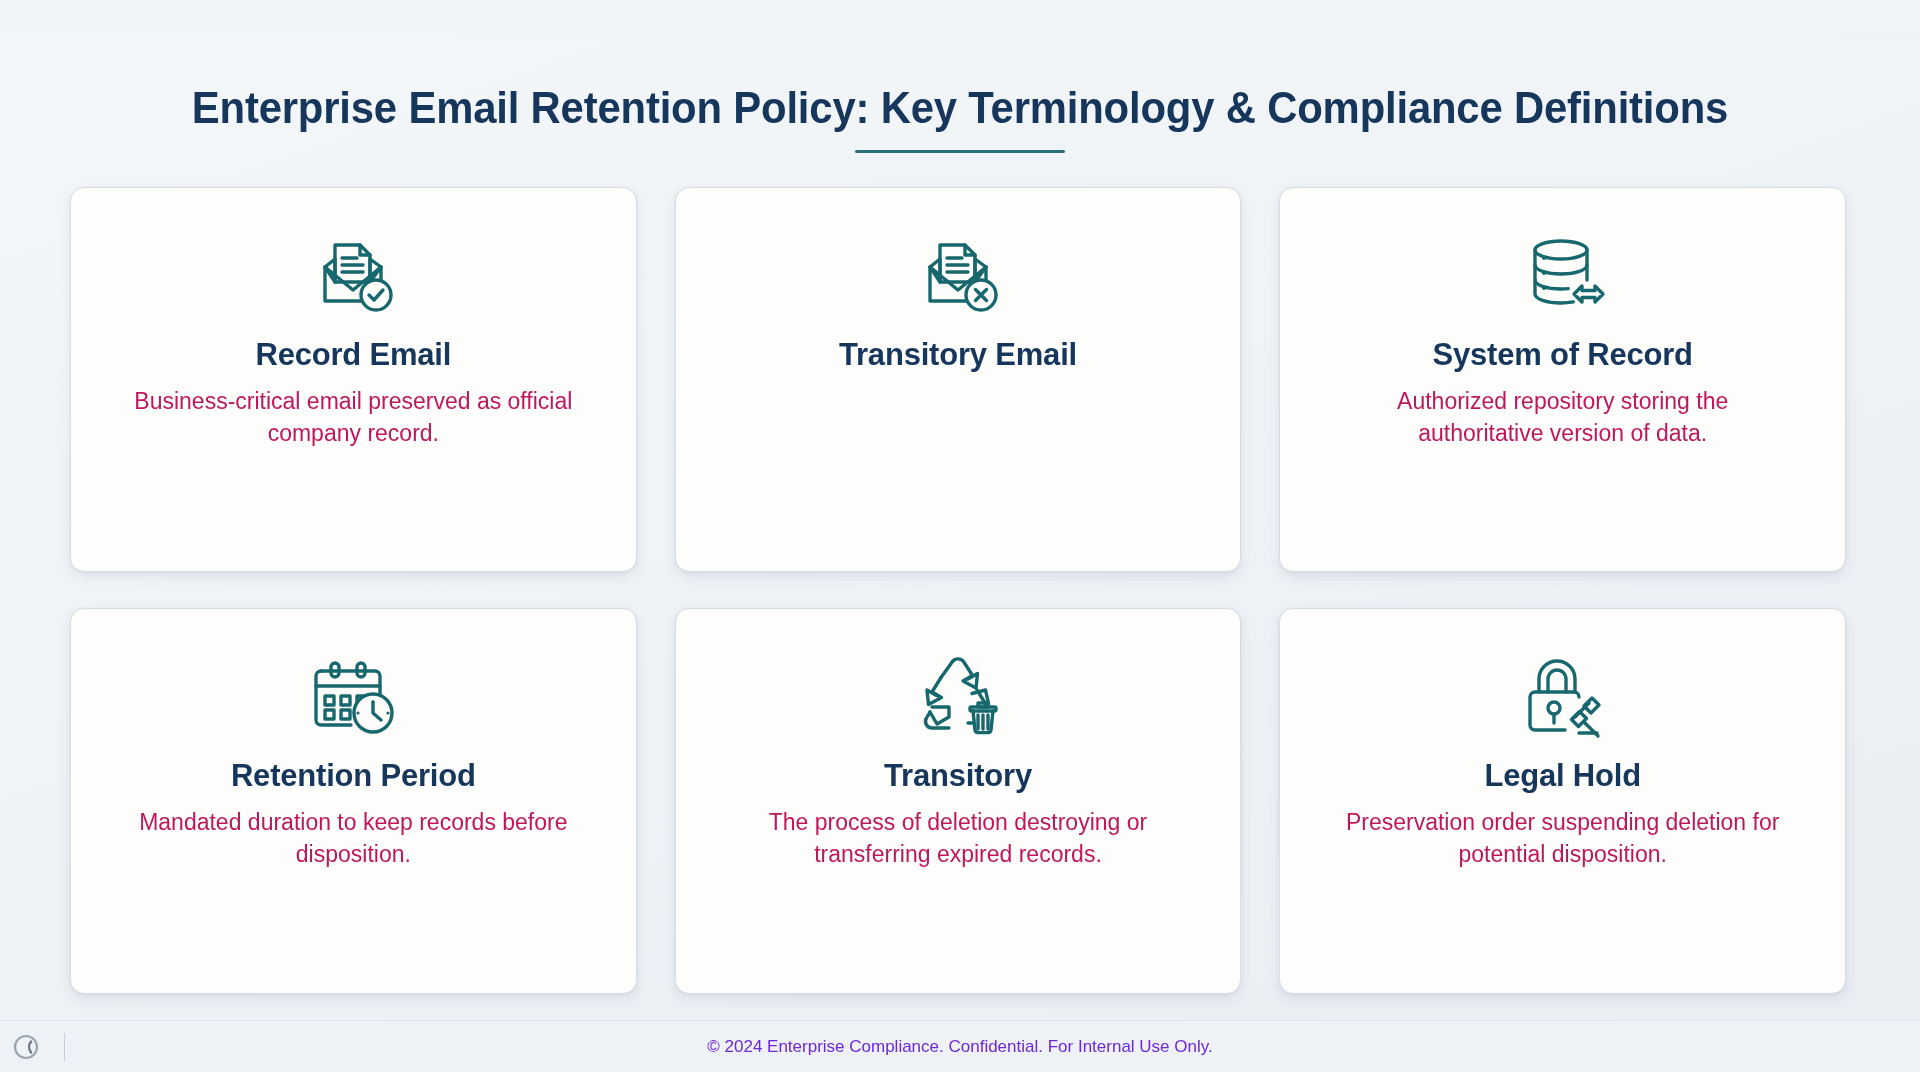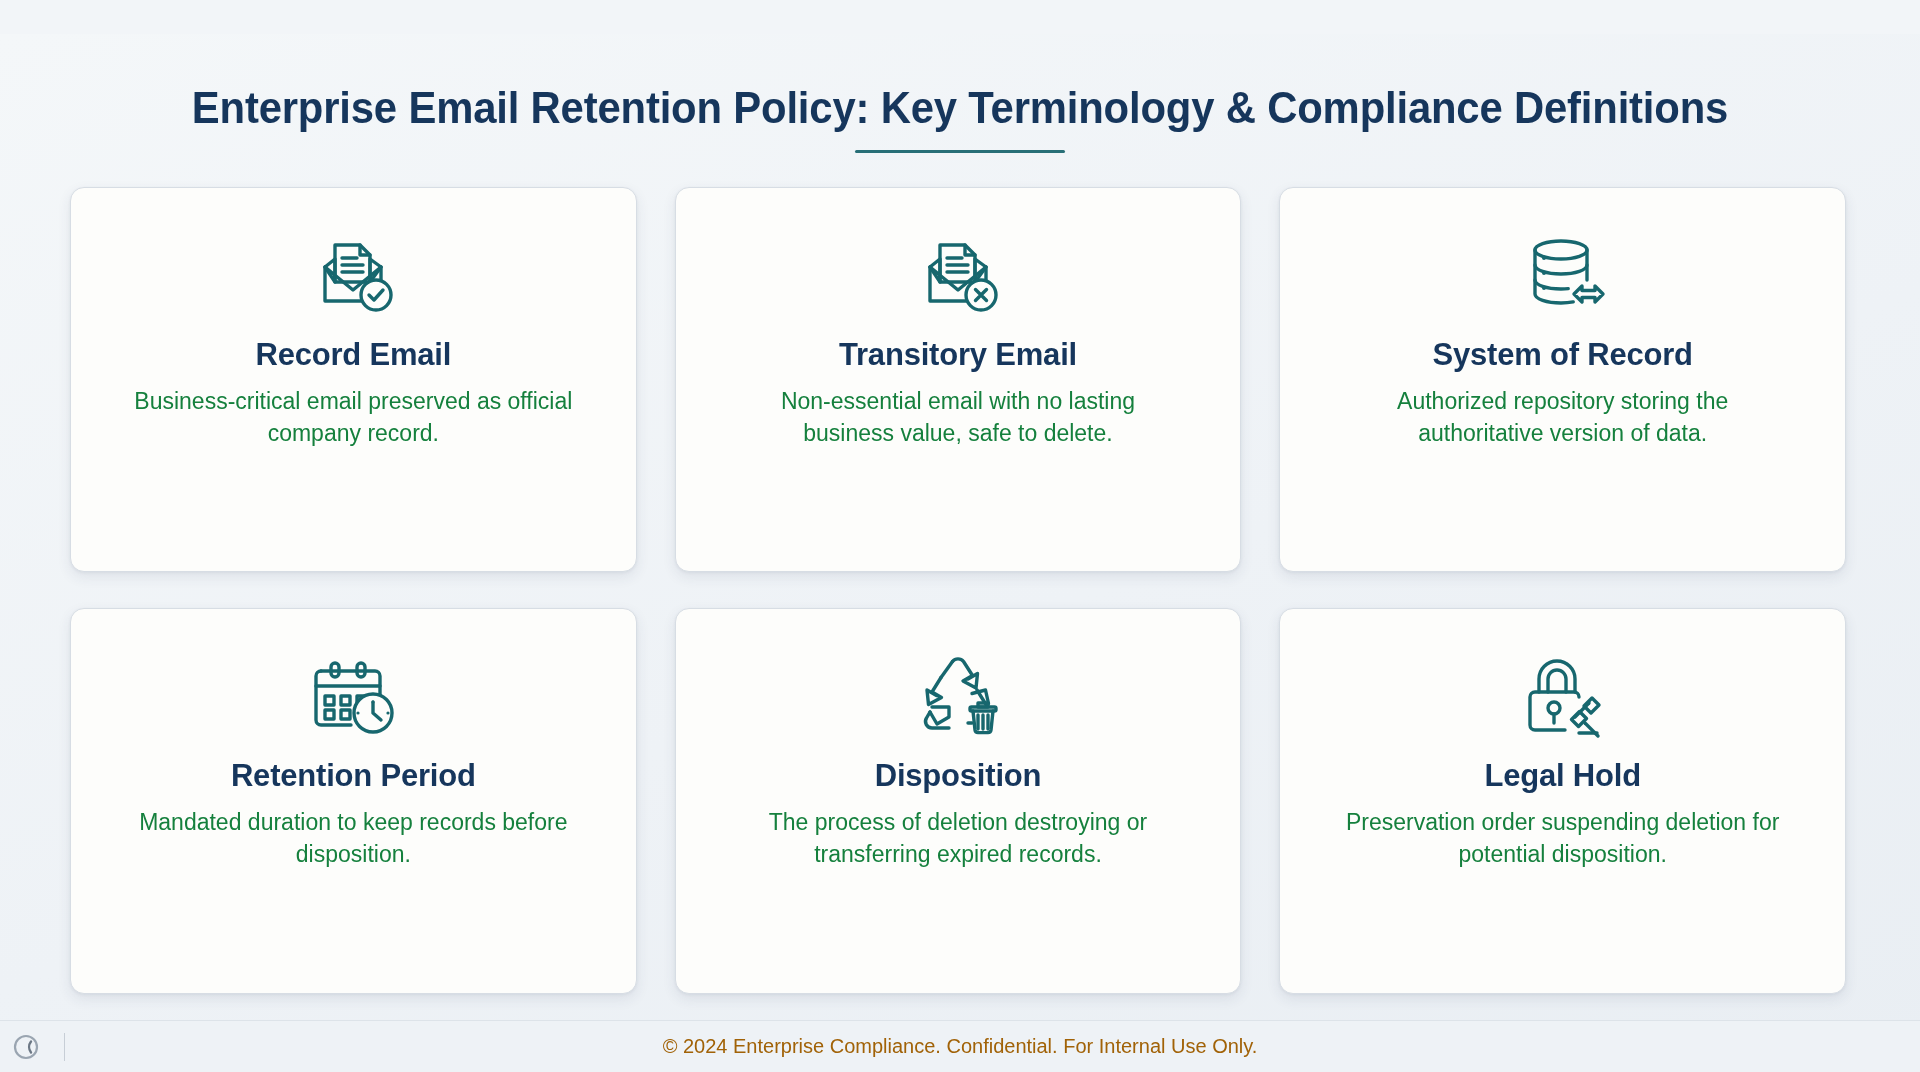--- a/index.html
+++ b/index.html
@@ -99,39 +99,39 @@
     color: #16365c;
     letter-spacing: -0.2px;
     line-height: 1.1;
     margin-bottom: 14px;
     white-space: nowrap;
   }
 
   .card-desc {
     font-size: 23px;
     line-height: 1.38;
-    color: #15803d;
+    color: #be185d;
     max-width: 440px;
   }
 
   
   .footer {
     flex: 0 0 auto;
     height: 52px;
     border-top: 1px solid #dde3e9;
     background: #eef2f6;
     display: flex;
     align-items: center;
     justify-content: center;
     position: relative;
   }
 
   .footer-text {
-    font-size: 20px;
-    color: #a16207;
+    font-size: 17px;
+    color: #6d28d9;
   }
 
   .brand-mark {
     position: absolute;
     left: 0;
     top: 0;
     height: 52px;
     display: flex;
     align-items: center;
     gap: 0;
@@ -192,21 +192,20 @@
           <path d="M39 34h15M39 41h21M39 48h21"></path>
           <path d="M22 43l10-8v23z"></path>
           <path d="M78 43l-11-8v23z"></path>
           <path d="M22 43v34h56V43"></path>
           <path d="M22 43l28 23 28-23"></path>
           <circle cx="73" cy="71" r="15" fill="#fdfdfb"></circle>
           <path d="M67.5 65.5l11 11M78.5 65.5l-11 11"></path>
         </svg>
       </div>
       <div class="card-title">Transitory Email</div>
-      <div class="card-desc">Non-essential email with no lasting business value, safe to delete.</div>
     </div>
 
     <div class="card">
       <div class="card-icon">
         <svg viewBox="0 0 100 100" fill="none" stroke="#17676e" stroke-width="3.4" stroke-linecap="round" stroke-linejoin="round">
           <ellipse cx="48" cy="26" rx="26" ry="9"></ellipse>
           <path d="M22 26v44c0 5 11.6 9 26 9 4.4 0 8.6-.4 12.2-1.1"></path>
           <path d="M74 26v30"></path>
           <path d="M22 41c0 5 11.6 9 26 9s26-4 26-9"></path>
           <path d="M22 56c0 5 11.6 9 26 9 2.5 0 4.9-.1 7.2-.4"></path>
@@ -254,21 +253,21 @@
           <path d="M22 67l-3.5 6a6.5 6.5 0 0 0 5.5 10h17"></path>
           <path d="M69 45l9 14.5"></path>
           <path d="M64 48.5l13.5-3.5 3 13.5"></path>
           <path d="M60 78h4"></path>
           <rect x="62" y="62" width="26" height="4" rx="1.5"></rect>
           <path d="M65 66l2 19a3 3 0 0 0 3 2.6h10a3 3 0 0 0 3-2.6l2-19"></path>
           <path d="M70 58h10v4H70z"></path>
           <path d="M70 70v14M75 70v14M80 70v14"></path>
         </svg>
       </div>
-      <div class="card-title">Disposition</div>
+      <div class="card-title">Transitory</div>
       <div class="card-desc">The process of deletion destroying or transferring expired records.</div>
     </div>
 
     <div class="card">
       <div class="card-icon">
         <svg viewBox="0 0 100 100" fill="none" stroke="#17676e" stroke-width="3.4" stroke-linecap="round" stroke-linejoin="round">
           <path d="M26 47V34a18 18 0 0 1 36 0v13"></path>
           <path d="M35 47V34a9 9 0 0 1 18 0v13"></path>
           <path d="M66 52a5 5 0 0 0-5-5H22a5 5 0 0 0-5 5v28a5 5 0 0 0 5 5h30"></path>
           <circle cx="41" cy="63" r="6"></circle>

